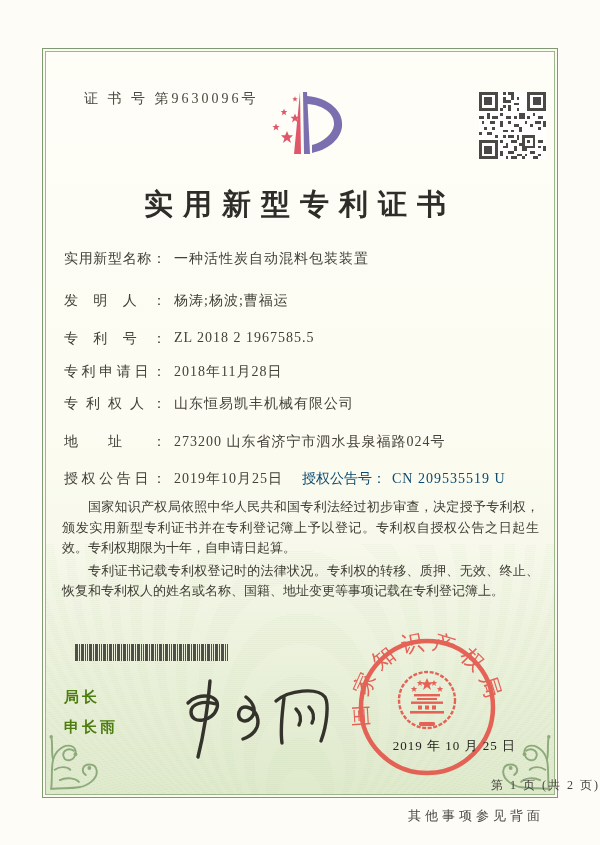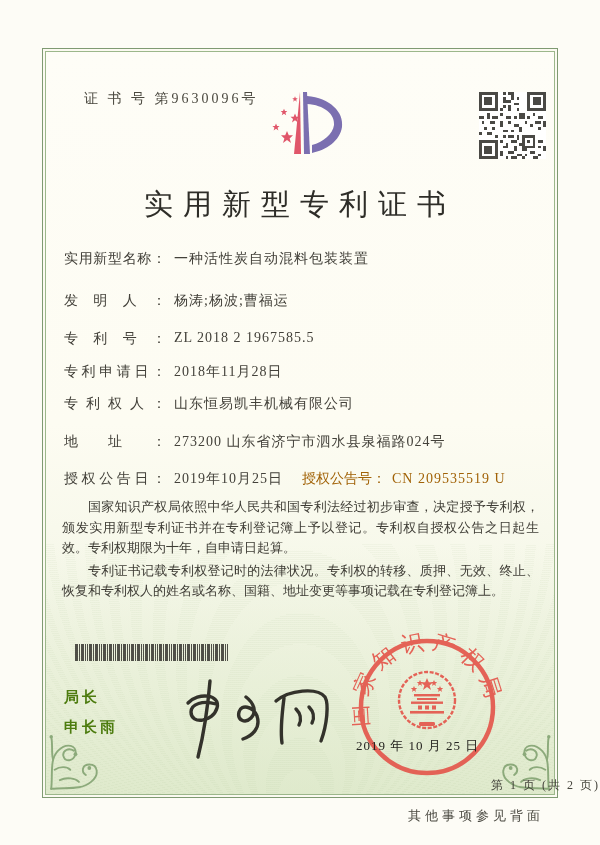--- a/index.html
+++ b/index.html
@@ -25,49 +25,49 @@
     pointer-events:none;
   }
   .cert-no{
     position:absolute;left:84px;top:90px;
     font-size:14px;letter-spacing:3px;color:#4a483f;
   }
   .logo{position:absolute;left:254px;top:84px;width:96px;height:82px;}
   .qr{position:absolute;left:479px;top:92px;width:67px;height:67px;}
   .title{
     position:absolute;left:0;top:185px;width:600px;text-align:center;
-    font-size:29px;letter-spacing:10px;color:#2e2d28;font-weight:400;
+    font-size:29px;letter-spacing:10px;color:#2e2d28;font-weight:700;
   }
   .field{position:absolute;left:64px;font-size:14px;color:#43413a;white-space:nowrap;}
   .field .lab{display:inline-block;width:102px;text-align:justify;text-align-last:justify;vertical-align:top;}
   .field .val{margin-left:8px;letter-spacing:1px;}
   .f0{top:250px}.f1{top:292px}.f2{top:330px}.f3{top:363px}
   .f4{top:395px}.f5{top:433px}.f6{top:470px}
-  .grant2{position:absolute;left:302px;top:470px;font-size:14px;color:#a16207;white-space:nowrap;}
+  .grant2{position:absolute;left:302px;top:470px;font-size:14px;color:#0c4a6e;white-space:nowrap;}
   .grant2 .val{margin-left:6px;letter-spacing:1px;}
   .bodytext{
     position:absolute;left:62px;top:497px;width:477px;
     font-size:13px;line-height:20.5px;color:#3e3c35;text-align:justify;
   }
   .bodytext p{margin:0 0 2px 0;text-indent:2em;}
   .barcode{
     position:absolute;left:75px;top:644px;width:153px;height:17px;
     background:
       repeating-linear-gradient(90deg,#35342f 0 1px,transparent 1px 2px),
       repeating-linear-gradient(90deg,#35342f 0 2px,transparent 2px 7px);
     opacity:.85;
   }
   .director{position:absolute;left:64px;font-family:"Liberation Sans","DejaVu Sans",sans-serif;
     font-size:15px;font-weight:600;letter-spacing:3px;color:#4d7c0f;}
   .d1{top:688px}.d2{top:718px}
   .signature{position:absolute;left:158px;top:665px;width:195px;height:108px;}
   .seal{position:absolute;left:352px;top:630px;width:150px;height:150px;opacity:.92;}
   .seal-date{
     position:absolute;left:356px;top:737px;width:160px;z-index:3;
-    font-size:13px;letter-spacing:1px;color:#24231f;white-space:nowrap;
+    font-size:13px;letter-spacing:1px;color:#24231f;white-space:nowrap;text-align:right;
   }
   .ornament{position:absolute;width:78px;height:78px;}
   .orn-l{left:46px;top:716px;}
   .orn-r{left:476px;top:716px;transform:scaleX(-1);}
   .page-info{
     position:absolute;left:0;top:777px;width:600px;text-align:right;
     font-size:12px;letter-spacing:2px;color:#45443c;
   }
   .back-note{
     position:absolute;left:0;top:807px;width:544px;text-align:right;

